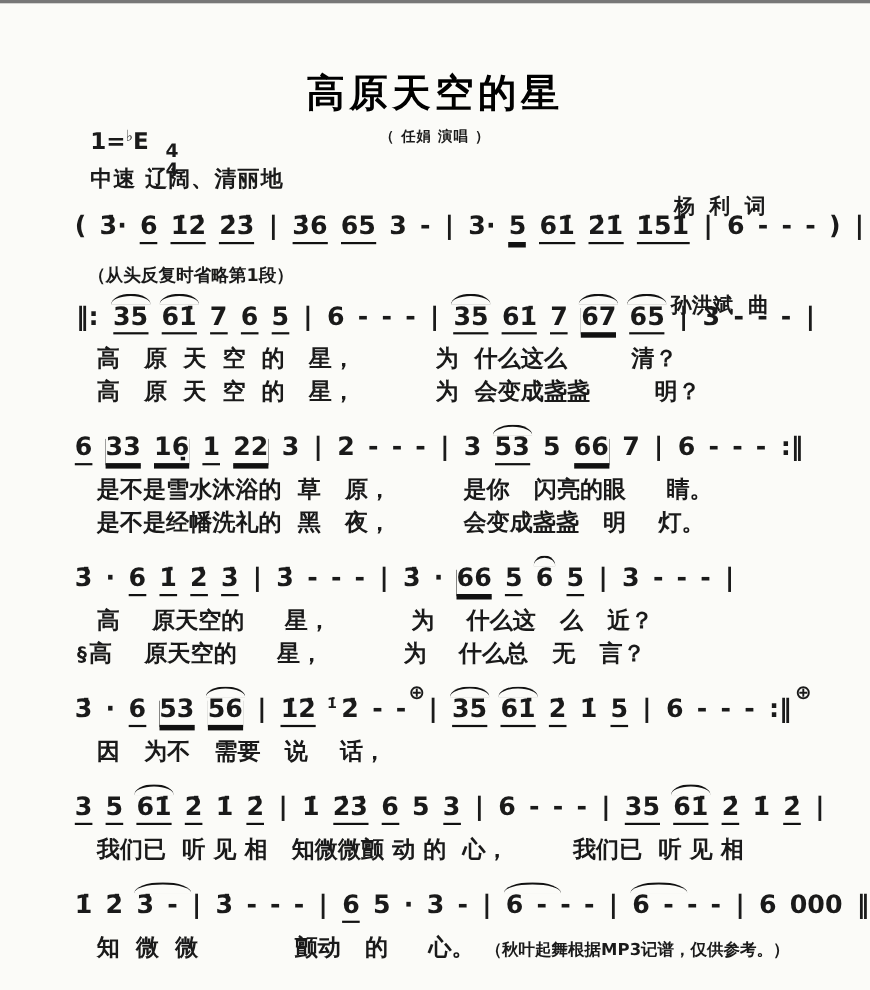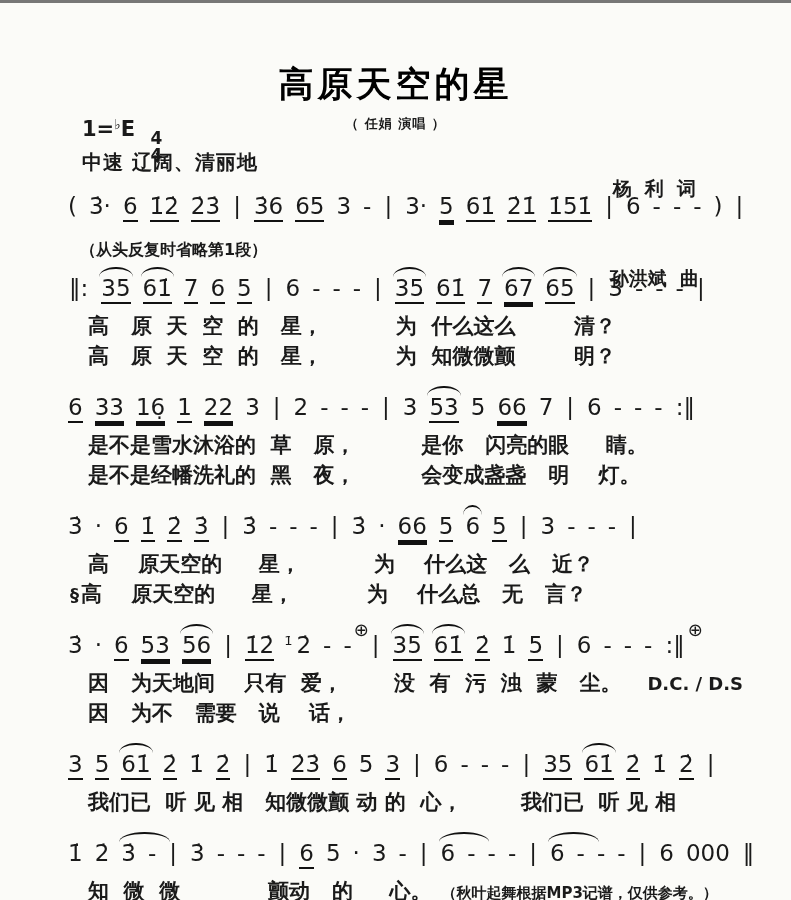--- a/index.html
+++ b/index.html
@@ -33,21 +33,21 @@
     font-size:17px;font-weight:bold;vertical-align:-8px;margin-left:8px;text-align:center;
   }
   .tempo{
     position:absolute;top:146px;left:82px;
     font-size:20px;font-weight:bold;letter-spacing:1px;
   }
   .systems{position:absolute;top:178px;left:62px;width:680px;}
   .intro-note{font-size:16px;font-weight:bold;margin:4px 0 2px 18px;}
   .system{margin-bottom:12px;}
   .music-line{
-    font-weight:normal;font-size:23px;line-height:1.0;
+    font-weight:bold;font-size:23px;line-height:1.0;
     padding:14px 0 6px 0;white-space:nowrap;
   }
   .tok{display:inline-block;position:relative;margin:0 6px;padding-bottom:2px;}
   .tok.bar{margin:0 7px;}
   .u1{border-bottom:2px solid #111;}
   .u2{border-bottom:2px solid #111;box-shadow:0 3px 0 #111;}
   .arc::before{
     content:"";position:absolute;top:-10px;left:-2px;right:-2px;height:8px;
     border-top:2px solid #111;border-radius:50% 50% 0 0 / 100% 100% 0 0;
   }
@@ -90,35 +90,34 @@
   <div class="tempo">中速 辽阔、清丽地</div>
 
   <div class="systems">
       <div class="system">
         <div class="music-line"><span class="tok">(</span><span class="tok">3̇·</span><span class="tok u1">6</span><span class="tok u1">1̇2̇</span><span class="tok u1">2̇3̇</span><span class="tok bar">|</span><span class="tok u1">3̇6</span><span class="tok u1">65</span><span class="tok">3</span><span class="tok">-</span><span class="tok bar">|</span><span class="tok">3·</span><span class="tok u2">5</span><span class="tok u1">61̇</span><span class="tok u1">2̇1̇</span><span class="tok u1">1̇51̇</span><span class="tok bar">|</span><span class="tok">6</span><span class="tok">-</span><span class="tok">-</span><span class="tok">-</span><span class="tok">)</span><span class="tok bar">|</span></div>
       </div>
       <div class="intro-note">（从头反复时省略第1段）</div>
       <div class="system">
         <div class="music-line"><span class="tok bar">‖:</span><span class="tok u1 arc">35</span><span class="tok u1 arc">61̇</span><span class="tok u1">7</span><span class="tok u1">6</span><span class="tok u1">5</span><span class="tok bar">|</span><span class="tok">6</span><span class="tok">-</span><span class="tok">-</span><span class="tok">-</span><span class="tok bar">|</span><span class="tok u1 arc">35</span><span class="tok u1">61̇</span><span class="tok u1">7</span><span class="tok u2 arc">67</span><span class="tok u1 arc">65</span><span class="tok bar">|</span><span class="tok">3</span><span class="tok">-</span><span class="tok">-</span><span class="tok">-</span><span class="tok bar">|</span></div>
         <div class="lyric-row"><span class="lyric">高   原  天  空  的   星，          为  什么这么        清？</span></div>
-        <div class="lyric-row"><span class="lyric">高   原  天  空  的   星，          为  知微微颤        明？</span></div>
+        <div class="lyric-row"><span class="lyric">高   原  天  空  的   星，          为  会变成盏盏        明？</span></div>
       </div>
       <div class="system">
         <div class="music-line"><span class="tok u1">6</span><span class="tok u2">33</span><span class="tok u2">16̣</span><span class="tok u1">1</span><span class="tok u2">22</span><span class="tok">3</span><span class="tok bar">|</span><span class="tok">2</span><span class="tok">-</span><span class="tok">-</span><span class="tok">-</span><span class="tok bar">|</span><span class="tok">3</span><span class="tok u1 arc">53</span><span class="tok">5</span><span class="tok u2">66</span><span class="tok">7</span><span class="tok bar">|</span><span class="tok">6</span><span class="tok">-</span><span class="tok">-</span><span class="tok">-</span><span class="tok bar">:‖</span></div>
         <div class="lyric-row"><span class="lyric">是不是雪水沐浴的  草   原，         是你   闪亮的眼     睛。</span></div>
         <div class="lyric-row"><span class="lyric">是不是经幡洗礼的  黑   夜，         会变成盏盏   明    灯。</span></div>
       </div>
       <div class="system">
         <div class="music-line"><span class="tok">3̇</span><span class="tok">·</span><span class="tok u1">6</span><span class="tok u1">1̇</span><span class="tok u1">2̇</span><span class="tok u1">3̇</span><span class="tok bar">|</span><span class="tok">3̇</span><span class="tok">-</span><span class="tok">-</span><span class="tok">-</span><span class="tok bar">|</span><span class="tok">3̇</span><span class="tok">·</span><span class="tok u2">66</span><span class="tok u1">5</span><span class="tok arc">6</span><span class="tok u1">5</span><span class="tok bar">|</span><span class="tok">3</span><span class="tok">-</span><span class="tok">-</span><span class="tok">-</span><span class="tok bar">|</span></div>
         <div class="lyric-row"><span class="lyric">高    原天空的     星，          为    什么这   么   近？</span></div>
         <div class="lyric-row"><span class="segno">§</span><span class="lyric">高    原天空的     星，          为    什么总   无   言？</span></div>
       </div>
       <div class="system">
         <div class="music-line"><span class="tok">3̇</span><span class="tok">·</span><span class="tok u1">6</span><span class="tok u2">53</span><span class="tok u2 arc">56</span><span class="tok bar">|</span><span class="tok u1">1̇2̇</span><span class="tok grace">1̇</span><span class="tok">2̇</span><span class="tok">-</span><span class="tok">-</span><span class="tok raise">⊕</span><span class="tok bar">|</span><span class="tok u1 arc">35</span><span class="tok u1 arc">61̇</span><span class="tok u1">2̇</span><span class="tok">1̇</span><span class="tok u1">5</span><span class="tok bar">|</span><span class="tok">6</span><span class="tok">-</span><span class="tok">-</span><span class="tok">-</span><span class="tok bar">:‖</span><span class="tok raise">⊕</span></div>
-        <div class="lyric-row"><span class="lyric">因   为天地间    只有  爱，       没  有  污  浊  蒙   尘。</span><span class="tail">D.C. / D.S</span></div>
         <div class="lyric-row"><span class="lyric">因   为不   需要   说    话，</span></div>
       </div>
       <div class="system">
         <div class="music-line"><span class="tok u1">3</span><span class="tok u1">5</span><span class="tok u1 arc">61̇</span><span class="tok u1">2̇</span><span class="tok">1̇</span><span class="tok u1">2̇</span><span class="tok bar">|</span><span class="tok">1̇</span><span class="tok u1">2̇3̇</span><span class="tok u1">6</span><span class="tok">5</span><span class="tok u1">3</span><span class="tok bar">|</span><span class="tok">6</span><span class="tok">-</span><span class="tok">-</span><span class="tok">-</span><span class="tok bar">|</span><span class="tok u1">35</span><span class="tok u1 arc">61̇</span><span class="tok u1">2̇</span><span class="tok">1̇</span><span class="tok u1">2̇</span><span class="tok bar">|</span></div>
         <div class="lyric-row"><span class="lyric">我们已  听 见 相   知微微颤 动 的  心，        我们已  听 见 相</span></div>
       </div>
       <div class="system">
         <div class="music-line"><span class="tok">1̇</span><span class="tok">2̇</span><span class="tok arc wide">3̇</span><span class="tok">-</span><span class="tok bar">|</span><span class="tok">3̇</span><span class="tok">-</span><span class="tok">-</span><span class="tok">-</span><span class="tok bar">|</span><span class="tok u1">6</span><span class="tok">5</span><span class="tok">·</span><span class="tok">3</span><span class="tok">-</span><span class="tok bar">|</span><span class="tok arc wide">6</span><span class="tok">-</span><span class="tok">-</span><span class="tok">-</span><span class="tok bar">|</span><span class="tok arc wide">6</span><span class="tok">-</span><span class="tok">-</span><span class="tok">-</span><span class="tok bar">|</span><span class="tok">6</span><span class="tok">000</span><span class="tok bar">‖</span></div>
         <div class="lyric-row"><span class="lyric">知  微  微            颤动   的     心。</span><span class="tail small">（秋叶起舞根据MP3记谱，仅供参考。）</span></div>
       </div>

